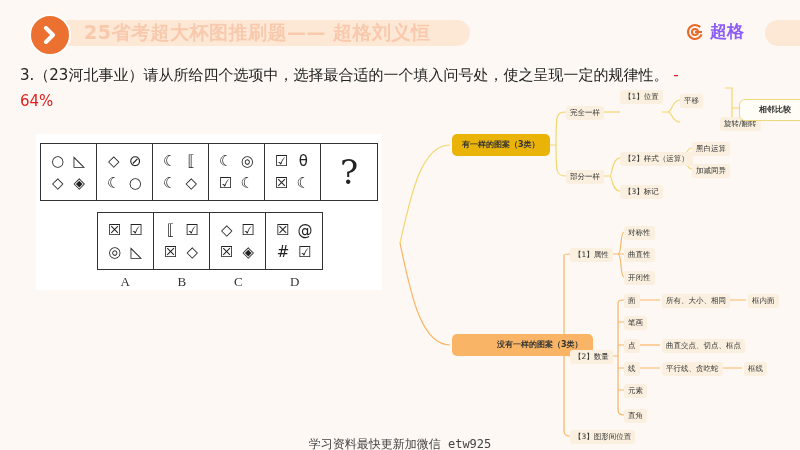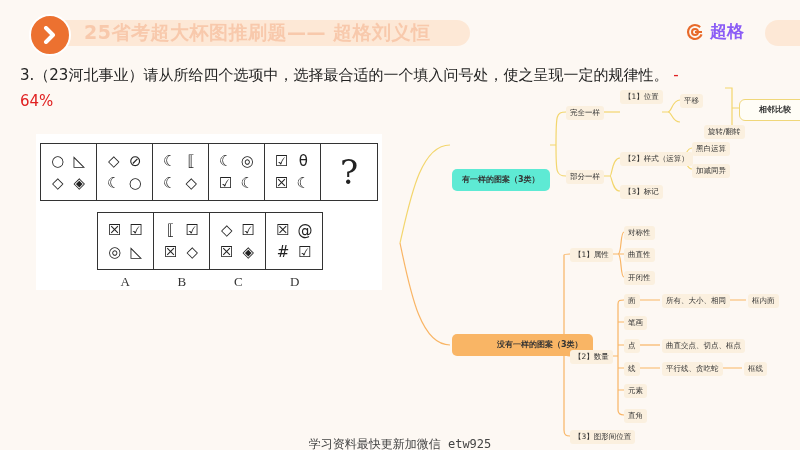--- a/index.html
+++ b/index.html
@@ -63,21 +63,21 @@
   }
   svg.mm { position: absolute; left: 0; top: 0; }
   .node {
     position: absolute; font-size: 7.5px; white-space: nowrap; color: #333;
     background: #fbf0df; border-radius: 3px; padding: 2px 4px; line-height: 10px;
   }
   .main-node {
     position: absolute; font-size: 8px; font-weight: bold; border-radius: 5px;
     padding: 0 10px; height: 22px; line-height: 22px; color: #333; white-space: nowrap;
   }
-  .main-yellow { background: #5eead4; margin-top: 35px; }
+  .main-yellow { background: #eab308; }
   .main-orange { background: #f9b565; padding-left: 45px; }
   .compare-box {
     position: absolute; left: 739px; top: 99px; width: 72px; height: 22px;
     border: 1.5px solid #f0d77a; border-radius: 6px; background: #fffdf6;
     font-size: 8px; font-weight: bold; text-align: center; line-height: 19px; color: #333;
   }
   .watermark {
     position: absolute; left: 0; width: 800px; top: 436px; text-align: center;
     font-size: 12px; color: #444; font-family: "DejaVu Sans Mono", monospace;
   }
@@ -197,21 +197,21 @@
     <path d="M640 300 L660 300 M724 300 L746 300" stroke="#f9b565"></path>
     <path d="M640 345 L660 345" stroke="#f9b565"></path>
     <path d="M640 368 L660 368 M720 368 L742 368" stroke="#f9b565"></path>
   </g>
 </svg>
 
 <div class="main-node main-yellow" style="left:452px;top:134px;">有一样的图案（3类）</div>
 <div class="node" style="left:566px;top:106px;">完全一样</div>
 <div class="node" style="left:620px;top:90px;">【1】位置</div>
 <div class="node" style="left:680px;top:94px;">平移</div>
-<div class="node" style="left:704px;top:117px;margin-top:8px;">旋转/翻转</div>
+<div class="node" style="left:720px;top:117px;">旋转/翻转</div>
 <div class="compare-box">相邻比较</div>
 <div class="node" style="left:566px;top:170px;">部分一样</div>
 <div class="node" style="left:620px;top:152px;">【2】样式（运算）</div>
 <div class="node" style="left:692px;top:142px;">黑白运算</div>
 <div class="node" style="left:692px;top:164px;">加减同异</div>
 <div class="node" style="left:620px;top:185px;">【3】标记</div>
 
 <div class="main-node main-orange" style="left:452px;top:334px;">没有一样的图案（3类）</div>
 <div class="node" style="left:570px;top:248px;">【1】属性</div>
 <div class="node" style="left:624px;top:226px;">对称性</div>

